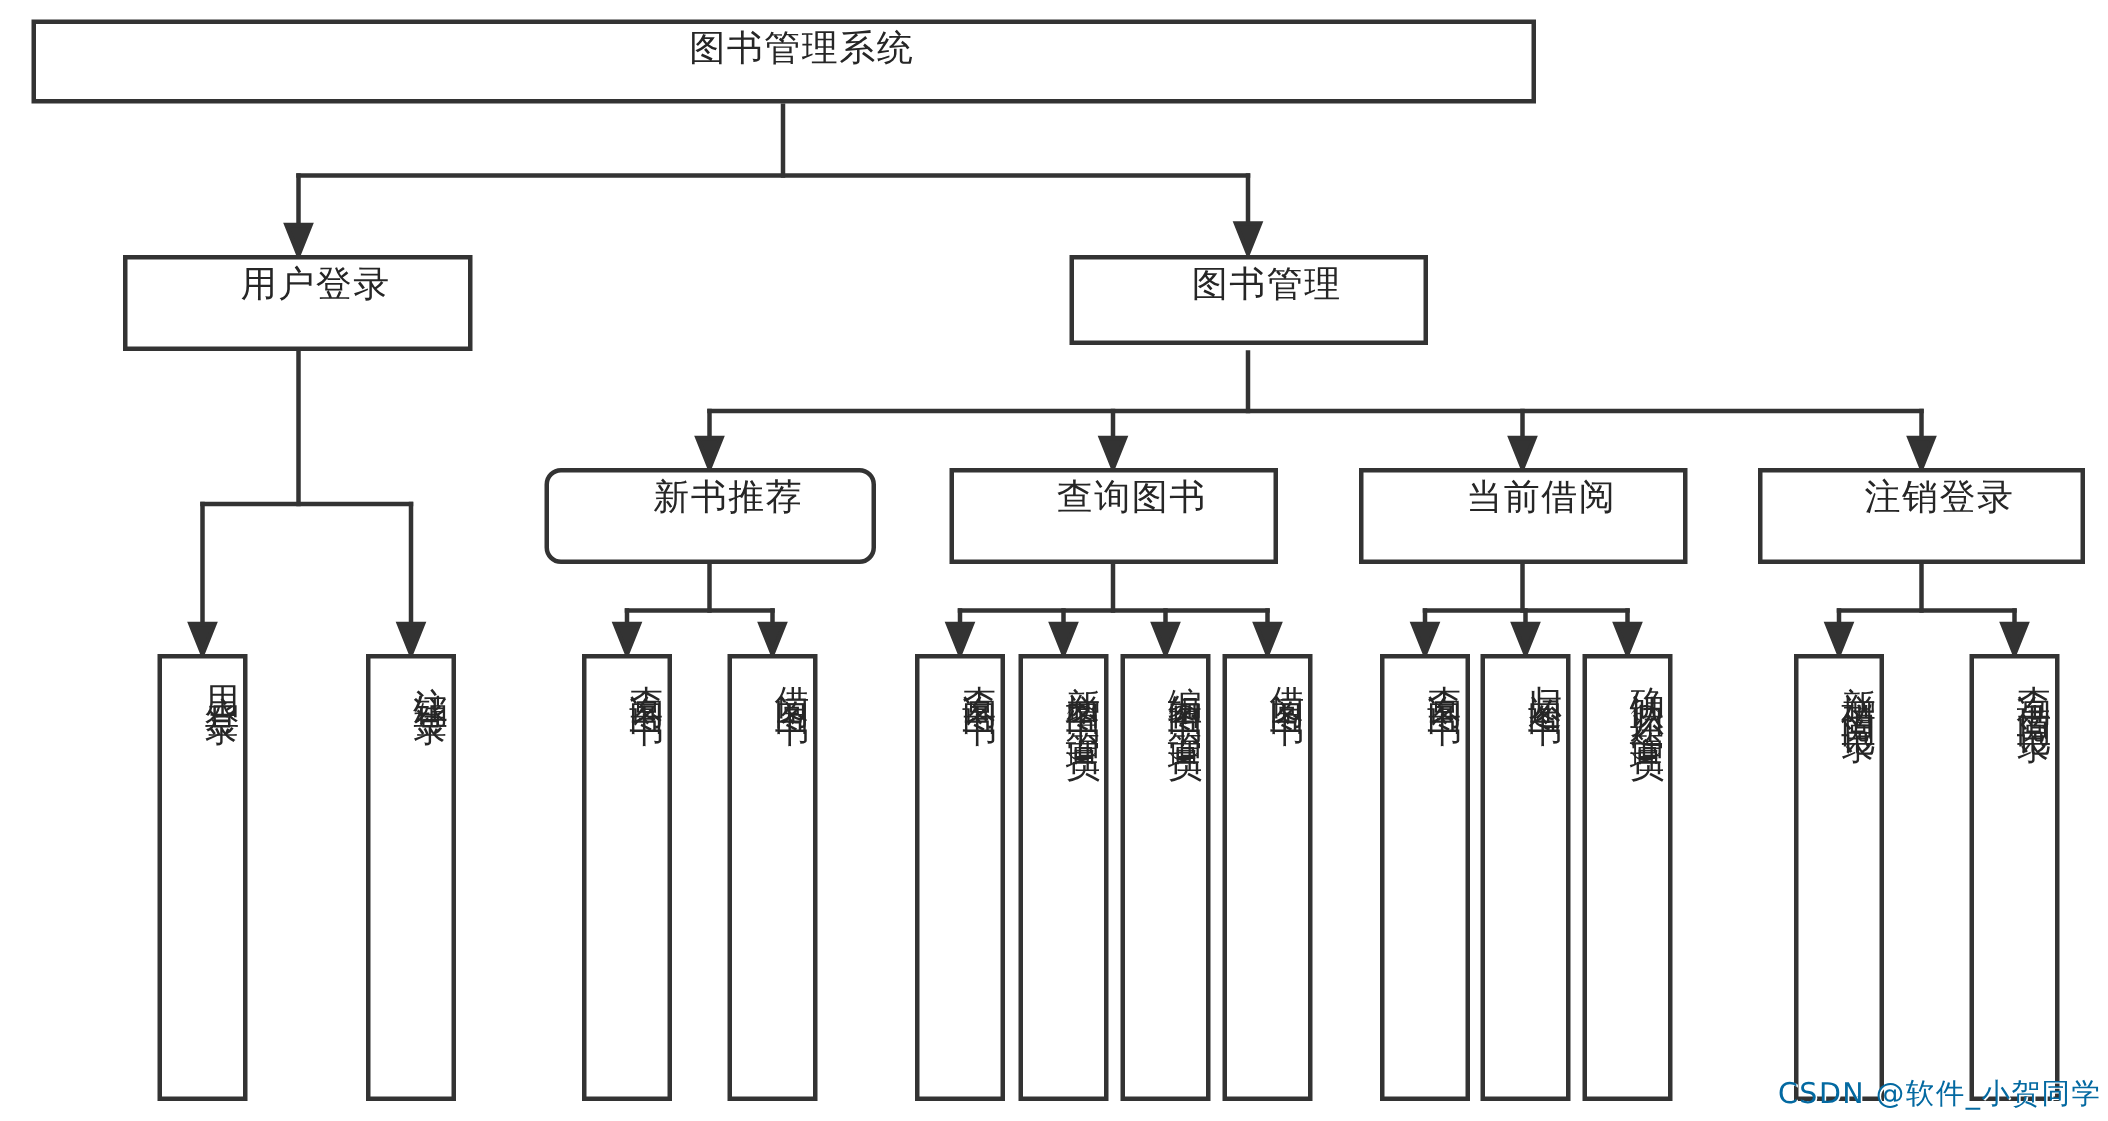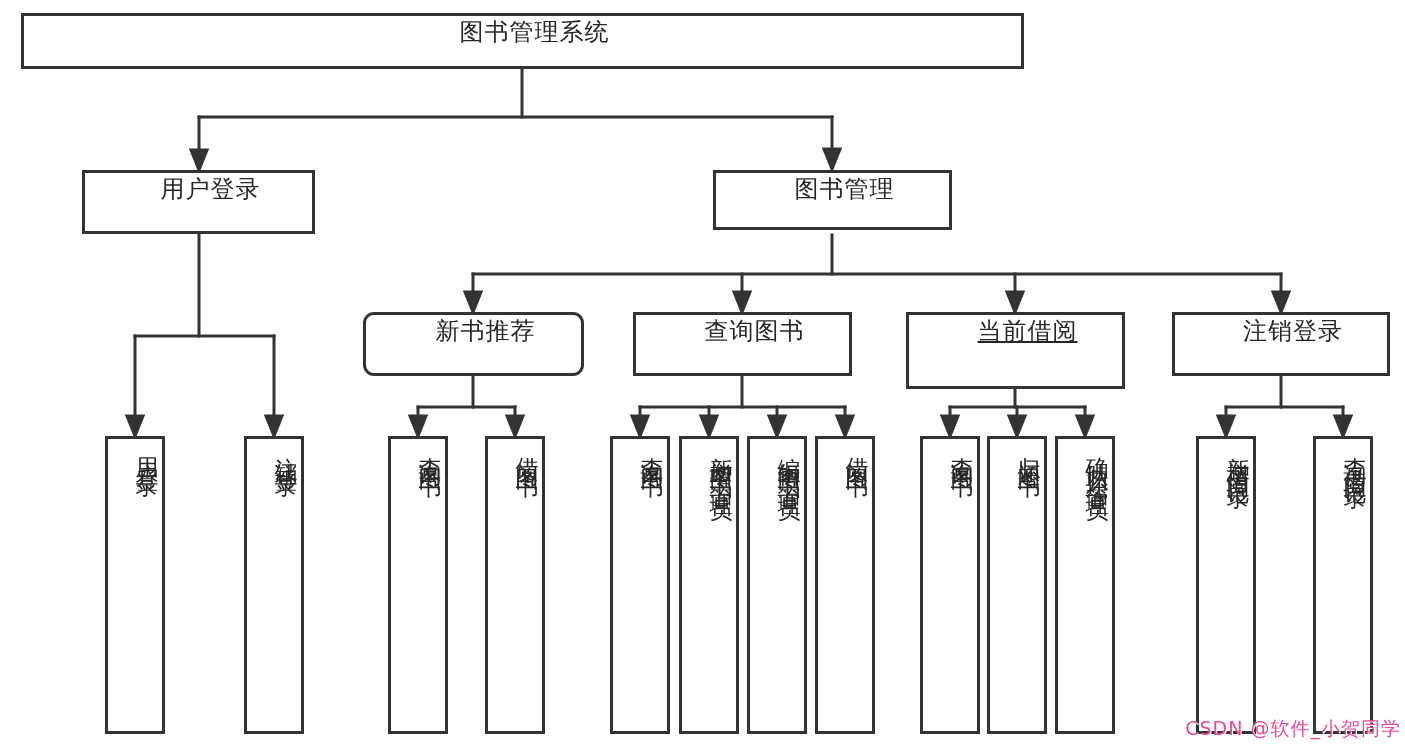--- a/index.html
+++ b/index.html
@@ -42,21 +42,21 @@
     line-height: 1;
   }
   
   .n-root   { left: 21px;   top: 13px;  width: 1003px; height: 56px; }
   
   .n-login  { left: 82px;   top: 170px; width: 233px;  height: 64px; }
   .n-mgmt   { left: 713px;  top: 170px; width: 239px;  height: 60px; }
   
   .n-rec    { left: 363px;  top: 312px; width: 221px;  height: 64px; border-radius: 11px; }
   .n-borrow { left: 633px;  top: 312px; width: 219px;  height: 64px; }
-  .n-cur    { left: 906px;  top: 312px; width: 219px;  height: 77px; text-decoration: underline; }
+  .n-cur    { left: 906px;  top: 312px; width: 219px;  height: 64px; }
   .n-recd   { left: 1172px; top: 312px; width: 218px;  height: 64px; }
   
   .leaf     { top: 436px; width: 60px; height: 298px; }
   .l1  { left: 105px; }
   .l2  { left: 244px; }
   .l3  { left: 388px; }
   .l4  { left: 485px; }
   .l5  { left: 610px; }
   .l6  { left: 679px; }
   .l7  { left: 747px; }
@@ -65,21 +65,21 @@
   .l10 { left: 987px; }
   .l11 { left: 1055px; }
   .l12 { left: 1196px; }
   .l13 { left: 1313px; }
   .watermark {
     position: absolute;
     right: 4px;
     top: 716px;
     font-size: 19px;
     letter-spacing: 1px;
-    color: #ec4899;
+    color: #0369a1;
     text-shadow: 1px 1px 0 #ffffff;
     z-index: 5;
     white-space: nowrap;
   }
 </style>
 </head>
 <body>
 
 <div class="canvas">
 

